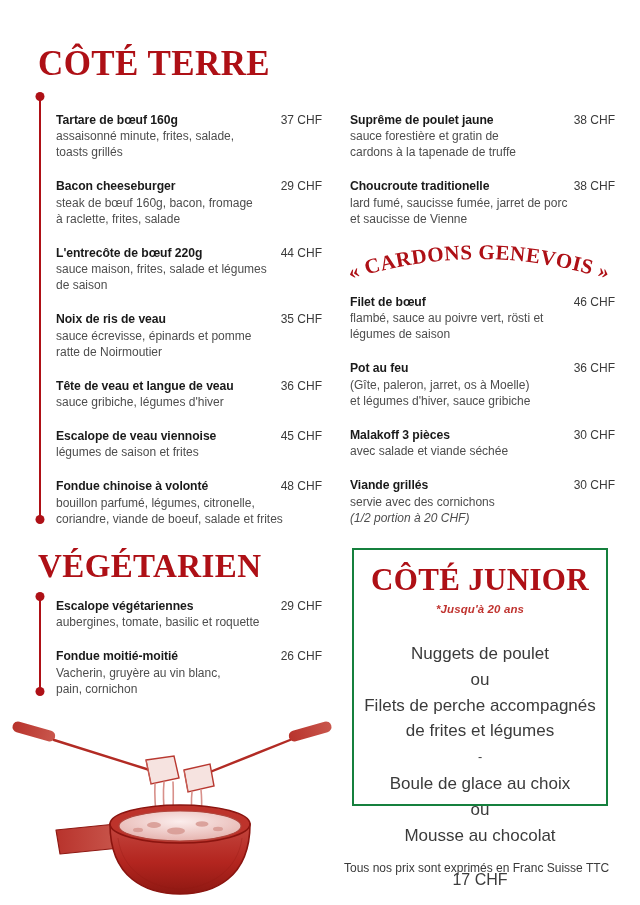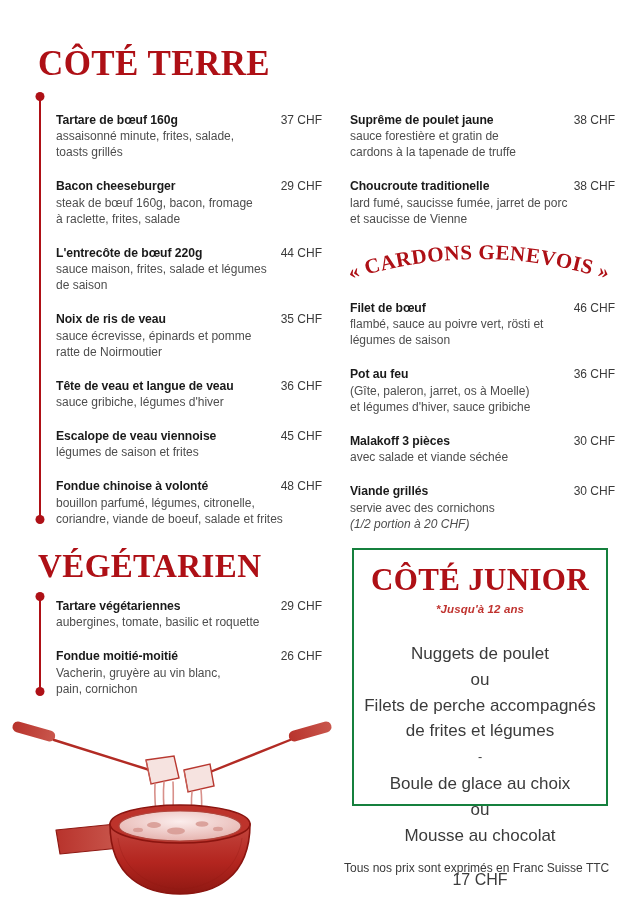--- a/index.html
+++ b/index.html
@@ -64,21 +64,21 @@
 
   #rule-terre { left: 39px; top: 96px; height: 424px; }
   #rule-veg   { left: 39px; top: 596px; height: 96px; }
 
   
   .col {
     position: absolute;
   }
   #col-left  { left: 56px; top: 112px;  width: 266px; }
   #col-right { left: 350px; top: 112px; width: 265px; }
-  #col-cardons { left: 350px; top: 300px; width: 265px; }
+  #col-cardons { left: 350px; top: 294px; width: 265px; }
   #col-veg   { left: 56px; top: 598px;  width: 266px; }
 
   .item {
     position: relative;
     margin-bottom: 17px;
   }
   .item:last-child { margin-bottom: 0; }
 
   .item-head {
     display: flex;
@@ -315,37 +315,37 @@
   <div class="section-title" id="title-veg">VÉGÉTARIEN</div>
 
   <div class="rule" id="rule-veg">
     <span class="dot top"></span>
     <span class="dot bottom"></span>
   </div>
 
   <div class="col" id="col-veg">
       <div class="item">
         <div class="item-head">
-          <span class="item-name">Tartare végétariennes</span>
+          <span class="item-name">Escalope végétariennes</span>
           <span class="item-price">29 CHF</span>
         </div>
         <div class="item-desc">aubergines, tomate, basilic et roquette</div>
       </div>
       <div class="item">
         <div class="item-head">
           <span class="item-name">Fondue moitié-moitié</span>
           <span class="item-price">26 CHF</span>
         </div>
         <div class="item-desc">Vacherin, gruyère au vin blanc,<br>pain, cornichon</div>
       </div>
     </div>
 
   <div id="junior-box">
     <div id="junior-title">CÔTÉ JUNIOR</div>
-    <div id="junior-subtitle">*Jusqu'à 12 ans</div>
+    <div id="junior-subtitle">*Jusqu'à 20 ans</div>
     <div class="junior-block" id="junior-main">Nuggets de poulet<br>ou<br>Filets de perche accompagnés<br>de frites et légumes</div>
     <div id="junior-sep">-</div>
     <div class="junior-block" id="junior-dessert">Boule de glace au choix<br>ou<br>Mousse au chocolat</div>
     <div id="junior-price">17 CHF</div>
   </div>
 
   <div id="footer-note">Tous nos prix sont exprimés en Franc Suisse TTC</div>
 
   <div id="fondue-illustration">
     <svg width="336" height="200" viewBox="0 0 336 200">

